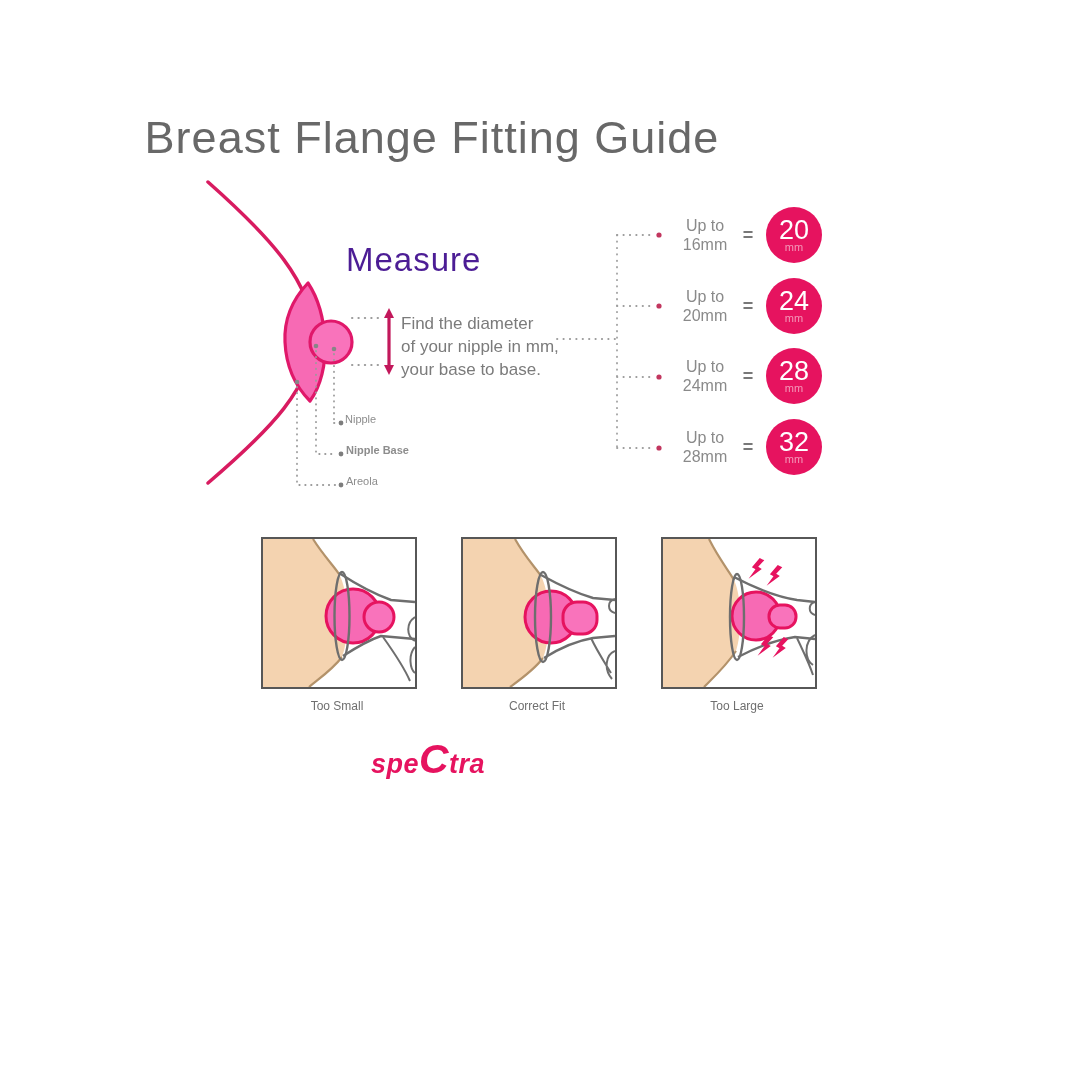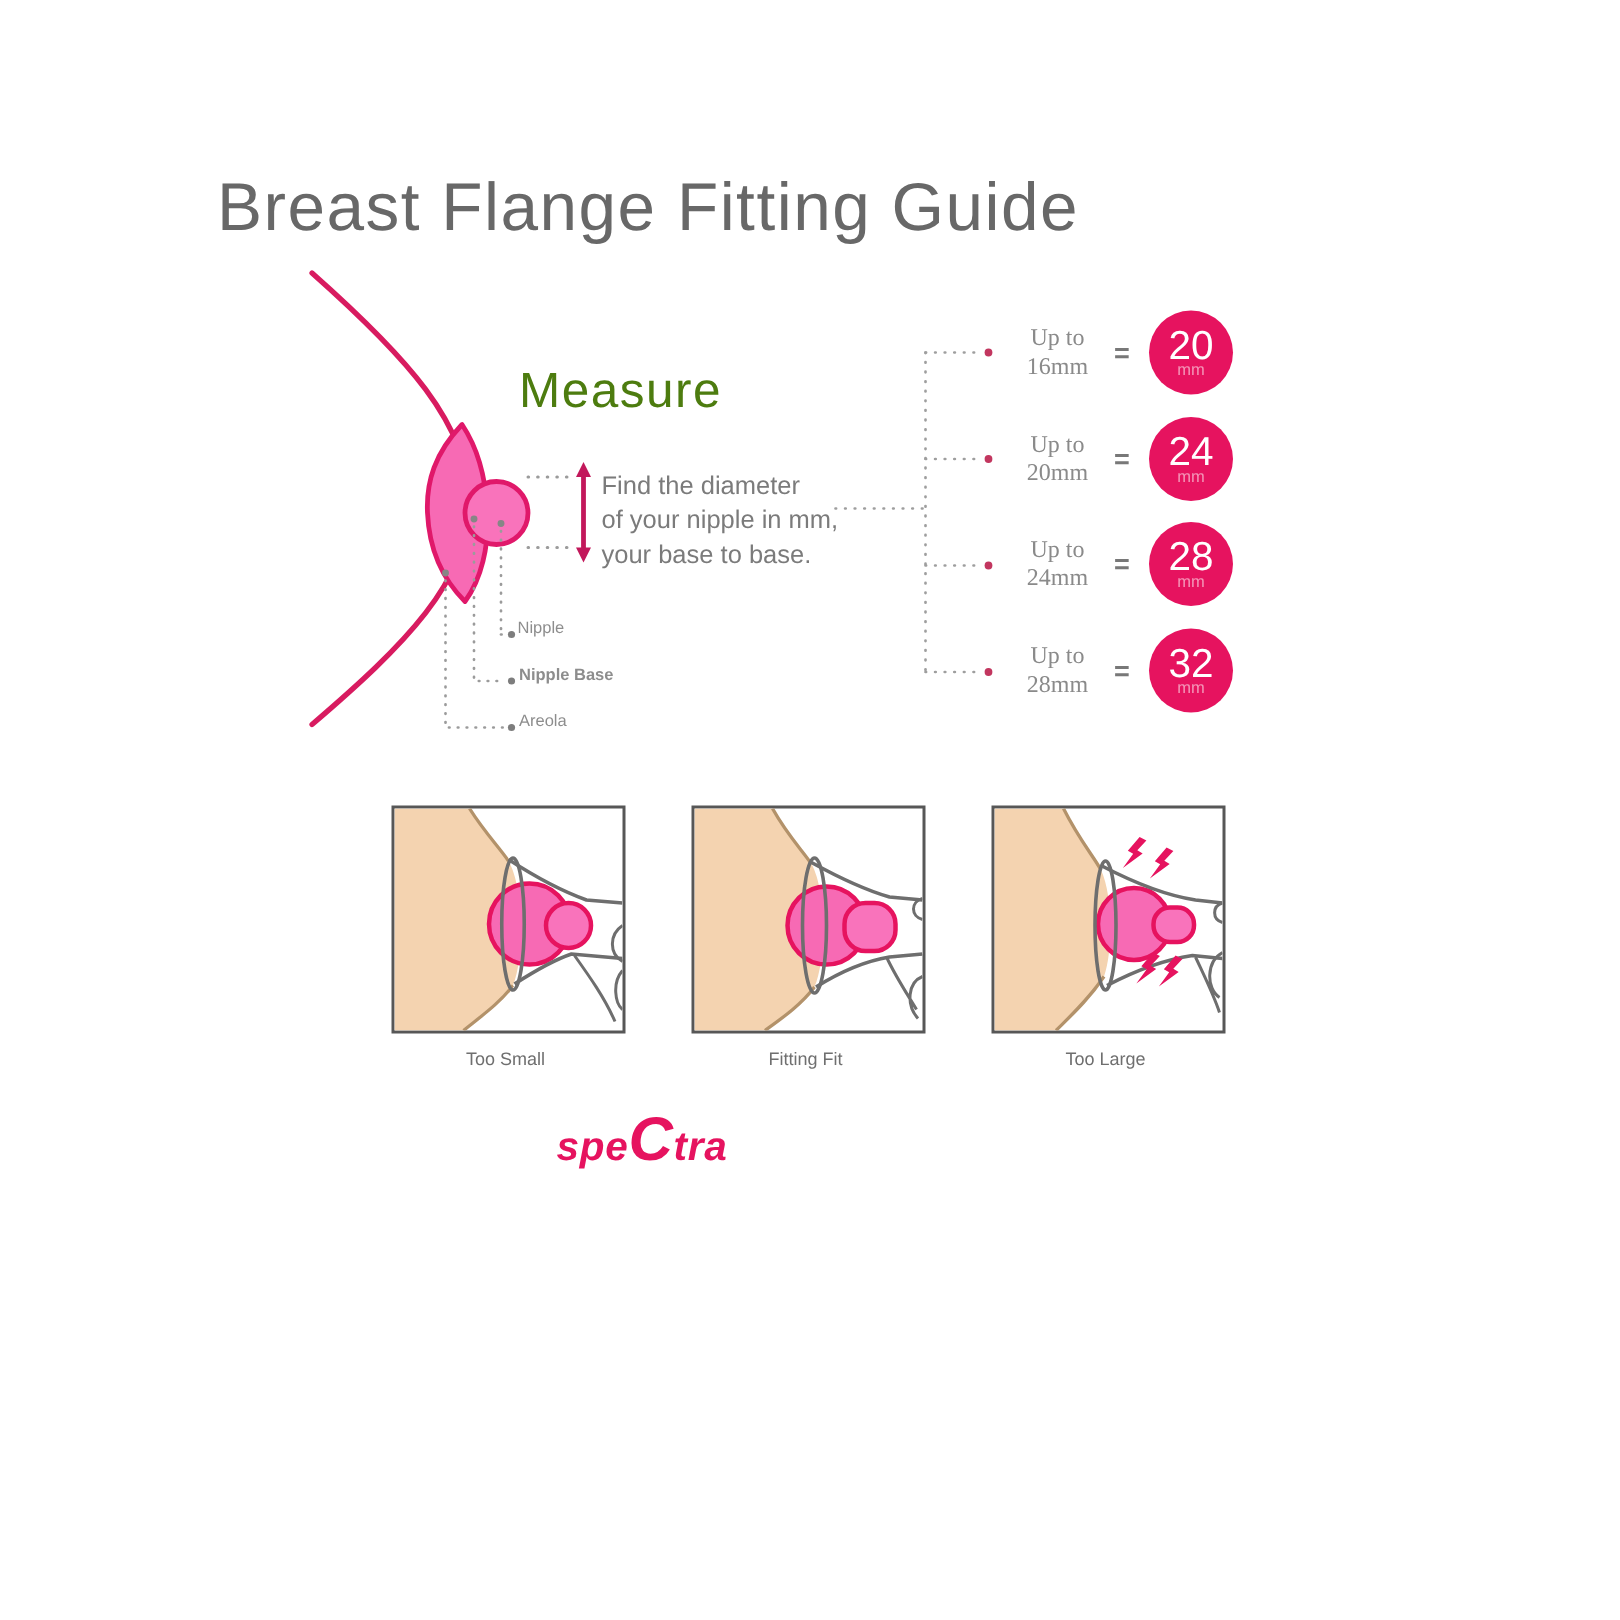--- a/index.html
+++ b/index.html
@@ -7,30 +7,30 @@
     width:1080px;height:1080px;position:relative;background:#ffffff;
     font-family:"Liberation Sans", sans-serif;overflow:hidden;
   }
   .abs{position:absolute;}
   
   .title{
     left:0;top:112px;width:864px;text-align:center;
     font-size:45px;font-weight:400;letter-spacing:1px;color:#686868;
   }
   
-  .measure-heading{left:346px;top:241px;font-size:33px;color:#4d7c0f;letter-spacing:1px;}
+  .measure-heading{left:346px;top:241px;font-size:33px;color:#4c1d95;letter-spacing:1px;}
   .instruction{left:401px;top:312px;font-size:17px;line-height:23px;color:#7b7b7b;}
   .part-label{font-size:11px;color:#8d8d8d;}
   .lbl-nipple{left:345px;top:413px;}
   .lbl-nipple-base{left:346px;top:444px;font-weight:bold;}
   .lbl-areola{left:346px;top:475px;}
   
   .size-row{position:absolute;left:678px;height:56px;display:flex;align-items:center;}
   .row1{top:207px;} .row2{top:278px;} .row3{top:348px;} .row4{top:419px;}
-  .range{width:54px;text-align:center;font-size:16px;line-height:19px;color:#8a8a8a;font-family:Liberation Serif, serif;}
+  .range{width:54px;text-align:center;font-size:16px;line-height:19px;color:#8a8a8a;}
   .equals{margin-left:8px;font-size:18px;font-weight:bold;color:#787878;width:16px;text-align:center;}
   .flange-circle{
     margin-left:10px;width:56px;height:56px;border-radius:50%;background:#e6135f;
     display:flex;flex-direction:column;align-items:center;justify-content:center;
   }
   .flange-num{font-size:27px;line-height:26px;color:#ffffff;}
   .flange-unit{font-size:11px;line-height:11px;color:rgba(255,255,255,0.55);margin-top:-1px;}
   
   .fit-box{position:absolute;top:537px;width:152px;height:148px;border:2px solid #575757;background:#ffffff;}
   .box1{left:261px;} .box2{left:461px;} .box3{left:661px;}
@@ -200,18 +200,18 @@
     <g fill="#e6135f">
       <path d="M7 0 L12 1 L8 9 L12 10 L2 23 L6 12 L2 11 Z" transform="translate(90,17) rotate(16)"></path>
       <path d="M7 0 L12 1 L8 9 L12 10 L2 23 L6 12 L2 11 Z" transform="translate(108,24) rotate(16)"></path>
       <path d="M7 0 L12 1 L8 9 L12 10 L2 23 L6 12 L2 11 Z" transform="translate(99,94) rotate(16)"></path>
       <path d="M7 0 L12 1 L8 9 L12 10 L2 23 L6 12 L2 11 Z" transform="translate(114,96) rotate(16)"></path>
     </g>
   </svg>
 </div>
 
 <div class="abs fit-label fl1">Too Small</div>
-<div class="abs fit-label fl2">Fitting Fit</div>
+<div class="abs fit-label fl2">Correct Fit</div>
 <div class="abs fit-label fl3">Too Large</div>
 
 <div class="abs brand">
   <span class="pre">spe</span><span class="mid">C</span><span class="post">tra</span>
 </div>
 
 </body></html>

